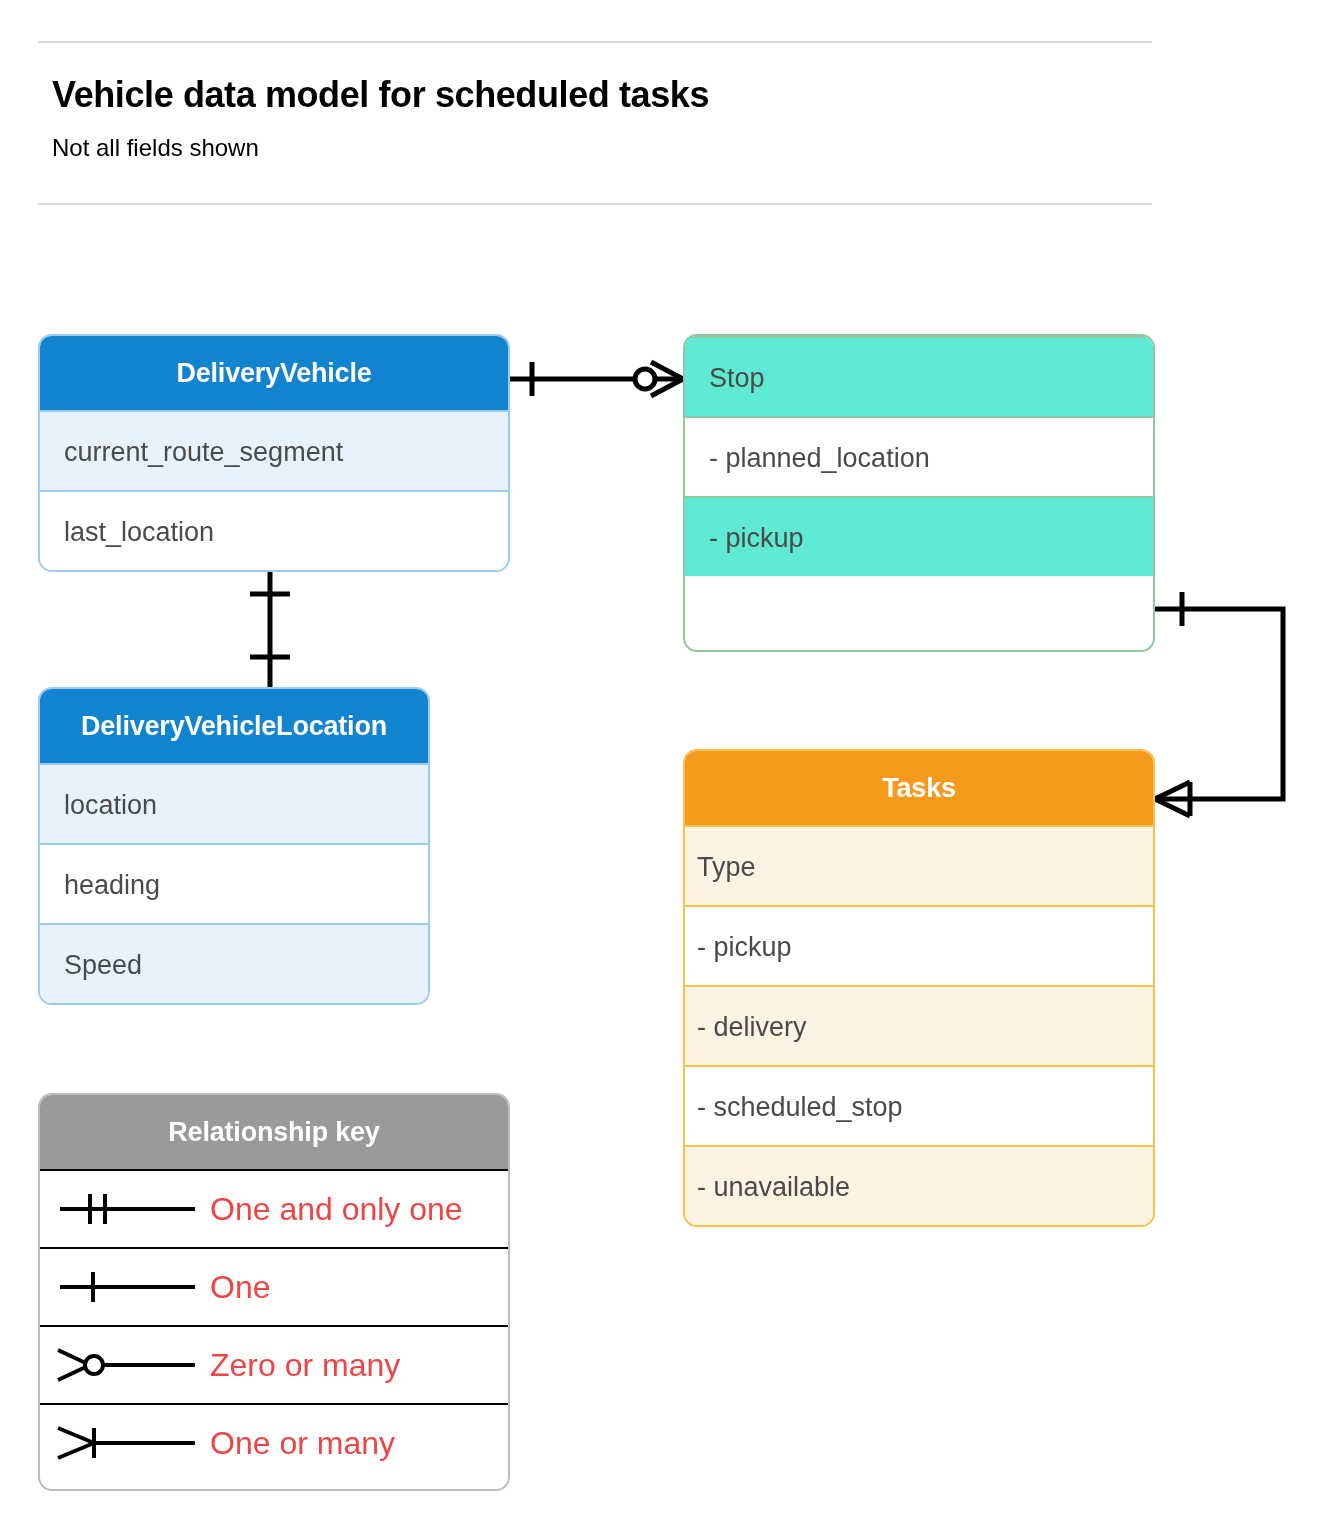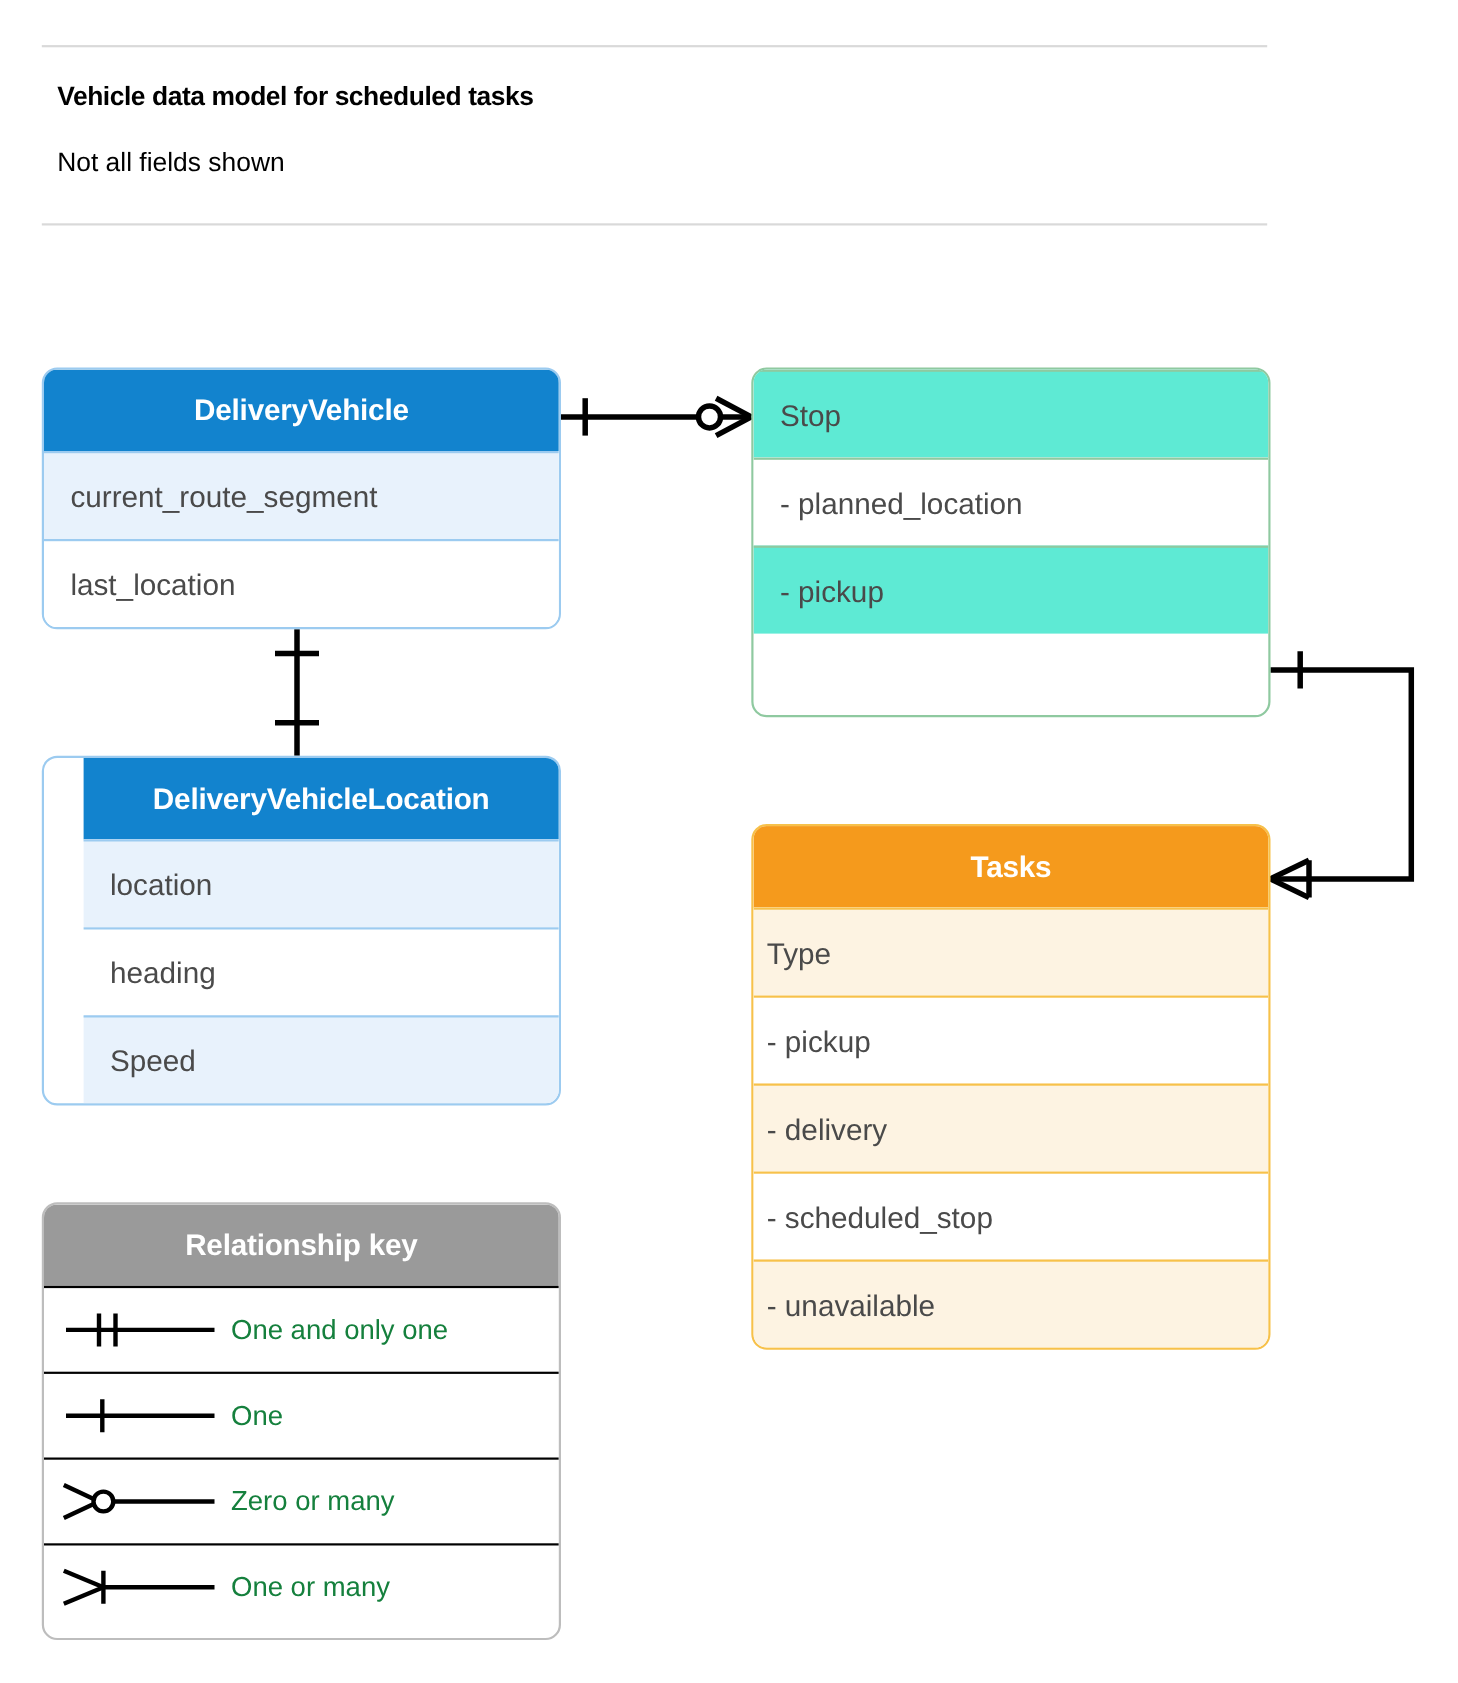--- a/index.html
+++ b/index.html
@@ -23,21 +23,21 @@
     height: 2px;
     background: #d9d9d9;
   }
   .rule.top { top: 41px; }
   .rule.bottom { top: 203px; }
 
   .page-title {
     position: absolute;
     left: 52px;
     top: 74px;
-    font-size: 24px;
+    font-size: 36px;
     font-weight: 700;
     letter-spacing: -0.4px;
     color: #000000;
     white-space: nowrap;
   }
   .page-subtitle {
     position: absolute;
     left: 52px;
     top: 134px;
     font-size: 24px;
@@ -99,21 +99,21 @@
   .theme-orange .entity-header { background: #f59a1c; }
   .theme-orange .entity-row { border-top-color: #f7c14a; background: #ffffff; padding-left: 12px; }
   .theme-orange .entity-row.alt { background: #fdf3e2; }
 
   
   .theme-gray { border-color: #bdbdbd; }
   .theme-gray .entity-header { background: #9a9a9a; }
 
   
   #box-delivery-vehicle { left: 38px; top: 334px; width: 472px; height: 238px; }
-  #box-delivery-vehicle-location { left: 38px; top: 687px; width: 472px; height: 318px; padding-left: 36px; }
+  #box-delivery-vehicle-location { left: 38px; top: 687px; width: 392px; height: 318px; }
   #box-vehicle-journey-segment { left: 683px; top: 334px; width: 472px; height: 318px; }
   #box-tasks { left: 683px; top: 749px; width: 472px; height: 478px; }
   #box-legend { left: 38px; top: 1093px; width: 472px; height: 398px; }
 
   
   .legend-row {
     box-sizing: border-box;
     height: 78px;
     border-top-style: solid;
     border-top-width: 2px;
@@ -122,22 +122,22 @@
     padding: 0;
     overflow: hidden;
   }
   .legend-symbol {
     width: 170px;
     flex: 0 0 170px;
     height: 78px;
     display: block;
   }
   .legend-label {
-    font-size: 25px;
-    color: #15803d;
+    font-size: 32px;
+    color: #ef4444;
     white-space: nowrap;
   }
 
   
   #connector-layer {
     position: absolute;
     left: 0;
     top: 0;
     width: 1325px;
     height: 1530px;

